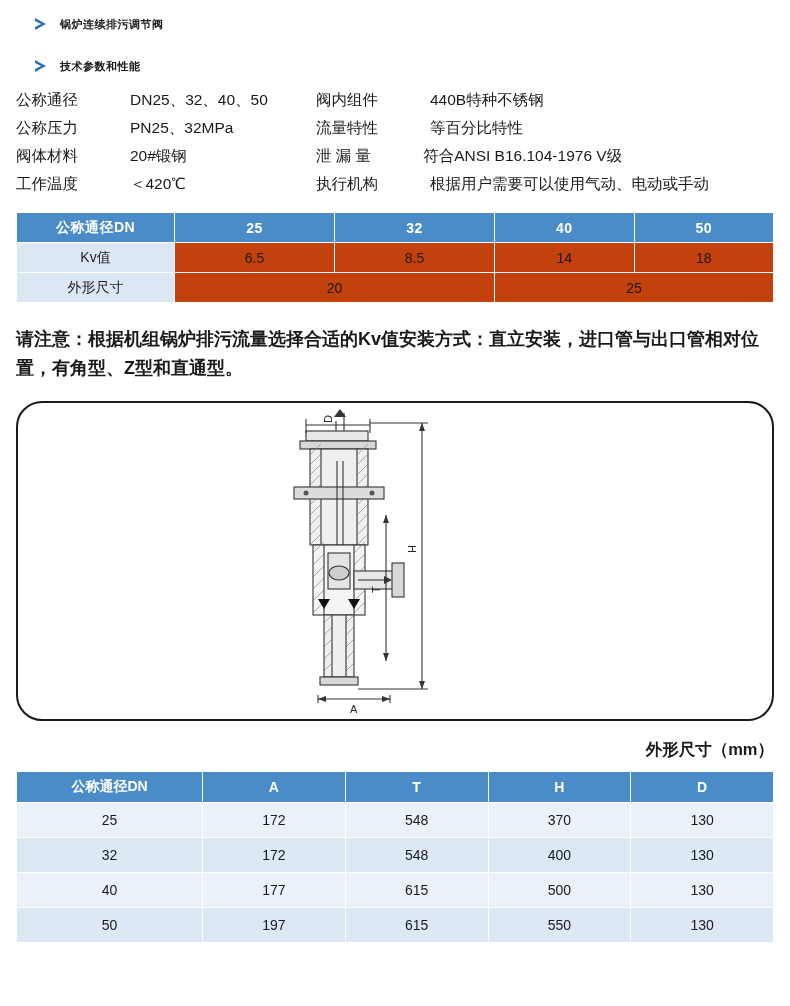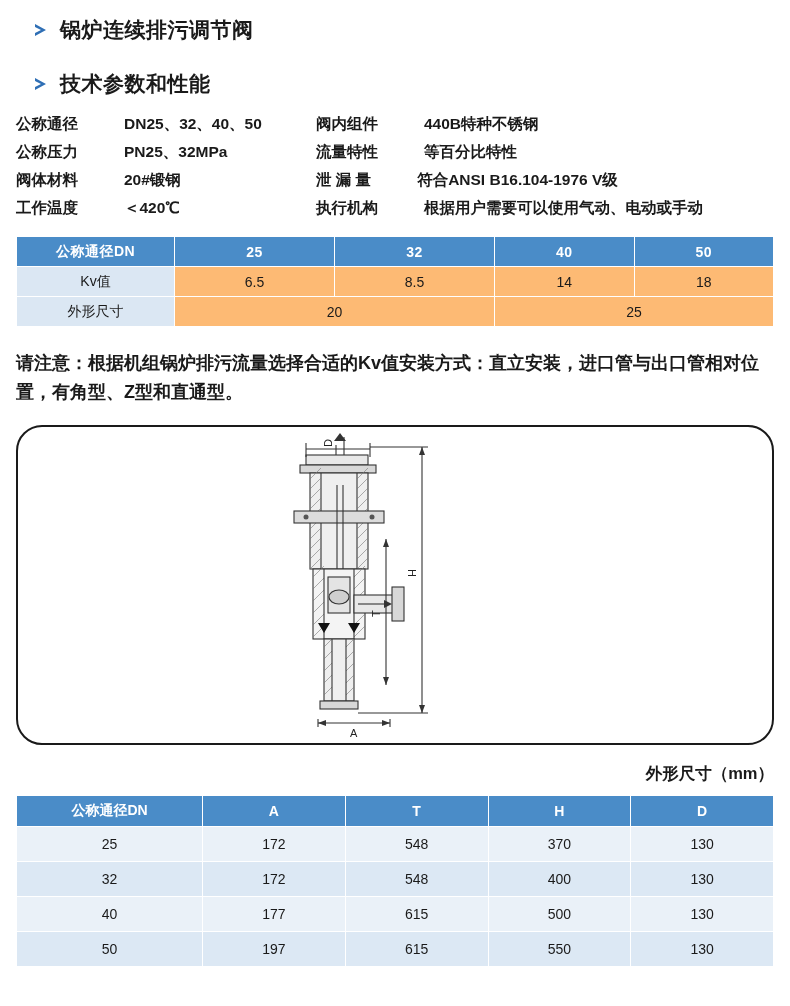--- a/index.html
+++ b/index.html
@@ -24,36 +24,36 @@
   }
   .heading + .heading { margin-top: 26px; }
   .arrow-icon {
     width: 14px; height: 16px;
     display: inline-block;
     position: relative;
     flex: 0 0 auto;
   }
   .arrow-icon svg { display: block; }
   .heading-text {
-    font-size: 21px;
+    font-size: 11px;
     font-weight: bold;
     letter-spacing: 0.5px;
     color: #1a1a1a;
   }
 
   
   .specs {
     margin: 14px 0 0 0;
     display: grid;
     grid-template-columns: 300px 1fr;
     row-gap: 4px;
     font-size: 15.5px;
     line-height: 1.55;
   }
-  .spec-cell { display: flex; gap: 2px; white-space: nowrap; font-weight: bold; }
+  .spec-cell { display: flex; gap: 8px; white-space: nowrap; }
   .spec-label { color: #1a1a1a; }
   .spec-value { color: #1a1a1a; margin-left: 44px; }
 
   
   table.grid {
     border-collapse: collapse;
     width: 100%;
     margin-top: 16px;
     font-size: 14px;
   }
@@ -64,21 +64,21 @@
     height: 30px;
     border: 1px solid #ffffff;
     text-align: center;
     letter-spacing: 0.5px;
   }
   table.grid th.first { background: #4a8cc8; }
   table.grid td {
     border: 1px solid #ffffff;
     height: 30px;
     text-align: center;
-    background: #fdba74;
+    background: #c2410c;
     color: #1a1a1a;
   }
   table.grid td.rowhead {
     background: #dbe7f3;
     font-weight: normal;
   }
 
   
   .note {
     margin-top: 22px;

